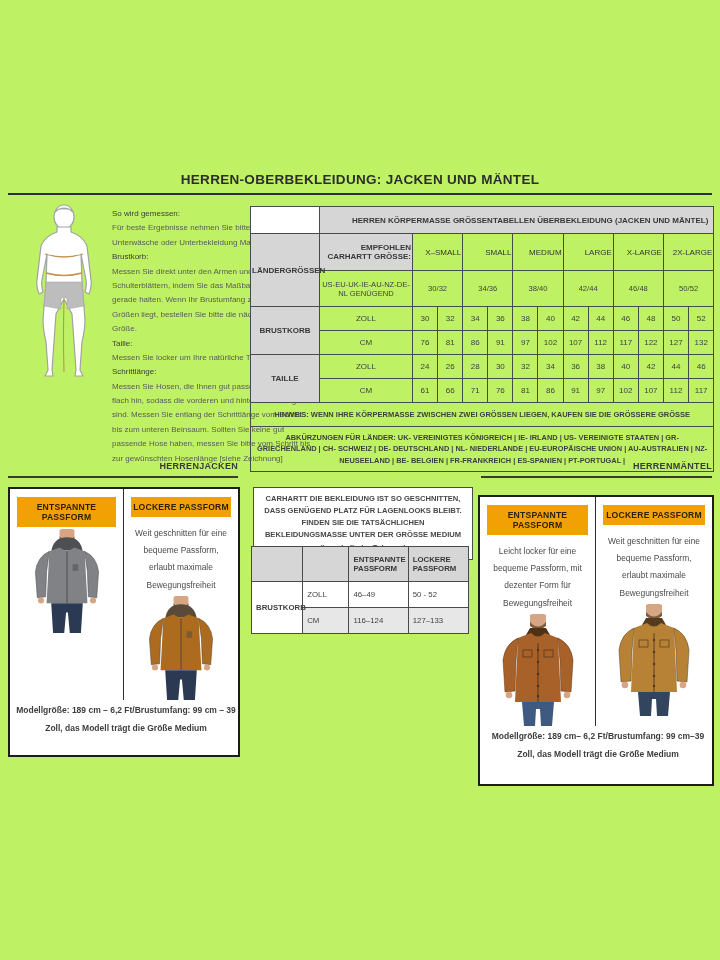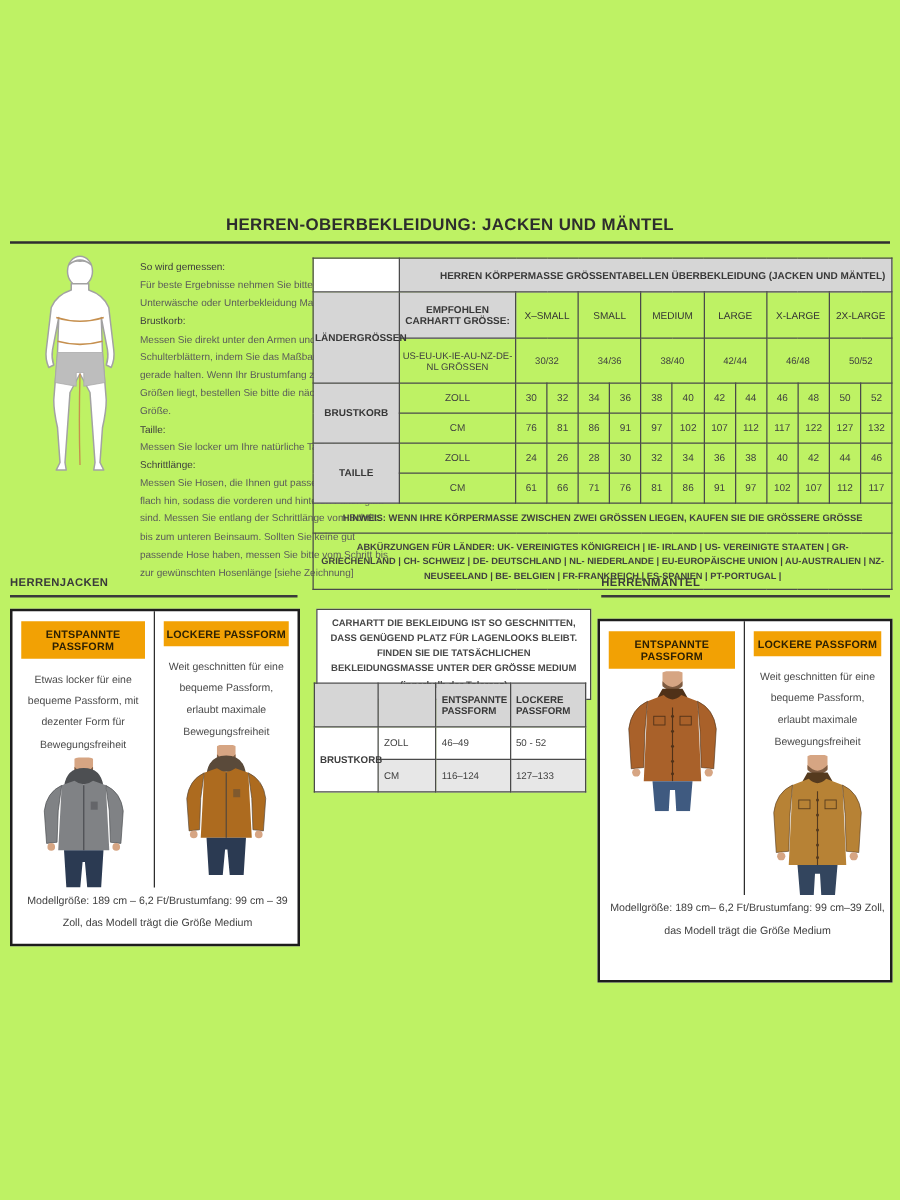--- a/index.html
+++ b/index.html
@@ -16,45 +16,45 @@
   .guide{position:absolute;left:112px;top:207px;width:200px;font-size:8px;line-height:1.8;color:#5a5a5a;}
   .guide .g-label{font-weight:normal;color:#3c3c3c;}
 
   
   .size-table{position:absolute;left:250px;top:206px;width:464px;border-collapse:collapse;table-layout:fixed;}
   .size-table td{border:1px solid #4a4a4a;text-align:center;vertical-align:middle;
                  font-size:7.6px;color:#3f3f3f;padding:1px 1px;}
   .size-table .hdr{background:#d6d6d6;font-weight:bold;color:#383838;}
   .size-table .bold{font-weight:normal;color:#333;}
   .size-table tr.t-title td{height:24px;font-size:8px;padding-left:28px;}
-  .size-table tr.t-sizes td{height:34px;font-size:8px;}
+  .size-table tr.t-sizes td{height:34px;font-size:8px;text-align:right;}
   .size-table tr.t-countries td{height:33px;}
   .size-table tr.t-vals td{height:21px;font-size:8px;}
   .size-table tr.t-note td{height:21px;font-weight:bold;font-size:7.5px;}
   .size-table tr.t-abbr td{height:40px;font-size:7.4px;font-weight:bold;padding:2px 6px;line-height:1.5;}
   .size-table td.blank{background:#fff;}
 
   
-  .sec-heading{position:absolute;text-align:left;font-size:9px;font-weight:bold;color:#3a3a3a;
+  .sec-heading{position:absolute;text-align:right;font-size:9px;font-weight:bold;color:#3a3a3a;
                border-bottom:2px solid #3a3a3a;padding-bottom:5px;letter-spacing:.3px;}
   .sec-heading.jackets{left:8px;top:461px;width:230px;}
   .sec-heading.coats{left:481px;top:461px;width:231px;}
 
   
   .fit-box{position:absolute;border:2px solid #1d1d1d;background:#fff;box-sizing:border-box;}
   .fit-box.jackets{left:8px;top:487px;width:232px;height:270px;}
   .fit-box.coats{left:478px;top:495px;width:236px;height:291px;}
   .fit-cols{display:grid;grid-template-columns:1fr 1fr;}
   .fit-col{padding:8px 7px 0 7px;text-align:center;}
   .fit-col.first{border-right:1px solid #2d2d2d;}
   .fit-badge{background:#F2A104;color:#2e2103;font-weight:bold;font-size:8.6px;
              padding:5px 2px;letter-spacing:.2px;}
   .fit-desc{font-size:8.4px;line-height:2.05;color:#4a4a4a;margin-top:8px;}
   .model-img{display:block;margin:2px auto 0 auto;}
-  .fit-note{text-align:center;font-size:8.5px;font-weight:normal;color:#3d3d3d;
+  .fit-note{text-align:center;font-size:8.5px;font-weight:bold;color:#3d3d3d;
             line-height:2.1;padding:2px 2px 4px 6px;}
 
   
   .layer-note{position:absolute;left:253px;top:487px;width:220px;box-sizing:border-box;
               border:1px solid #4a4a4a;background:#fff;font-size:7.6px;font-weight:bold;
               color:#474747;text-align:center;line-height:1.6;padding:5px 6px;}
   .fit-table{position:absolute;left:251px;top:546px;width:218px;border-collapse:collapse;table-layout:fixed;}
   .fit-table td{border:1px solid #4a4a4a;font-size:7.8px;color:#3f3f3f;
                 padding:2px 4px;text-align:left;vertical-align:middle;}
   .fit-table .hdr{background:#d6d6d6;font-weight:bold;color:#383838;}
@@ -146,21 +146,21 @@
       <td class="hdr" rowspan="2">LÄNDERGRÖSSEN</td>
       <td class="hdr">EMPFOHLEN CARHARTT GRÖSSE:</td>
       <td class="bold" colspan="2">X–SMALL</td>
       <td class="bold" colspan="2">SMALL</td>
       <td class="bold" colspan="2">MEDIUM</td>
       <td class="bold" colspan="2">LARGE</td>
       <td class="bold" colspan="2">X-LARGE</td>
       <td class="bold" colspan="2">2X-LARGE</td>
     </tr>
     <tr class="t-countries">
-      <td>US-EU-UK-IE-AU-NZ-DE-NL GRÖSSEN</td>
+      <td>US-EU-UK-IE-AU-NZ-DE-NL GENÜGEND</td>
       <td colspan="2">30/32</td>
       <td colspan="2">34/36</td>
       <td colspan="2">38/40</td>
       <td colspan="2">42/44</td>
       <td colspan="2">46/48</td>
       <td colspan="2">50/52</td>
     </tr>
     <tr class="t-vals">
       <td class="hdr" rowspan="2">BRUSTKORB</td>
       <td>ZOLL</td>
@@ -232,21 +232,20 @@
   </tbody>
     </table>
 
   <div class="sec-heading jackets">HERRENJACKEN</div>
   <div class="sec-heading coats">HERRENMÄNTEL</div>
 
   <div class="fit-box jackets">
     <div class="fit-cols">
       <div class="fit-col first">
         <div class="fit-badge">ENTSPANNTE PASSFORM</div>
-        <div class="fit-desc">Etwas locker für eine bequeme Passform, mit dezenter Form für Bewegungsfreiheit</div>
         <svg class="model-img" viewBox="0 0 100 112" width="96" height="104" style="--skin:#d6a583;--beard:#7d5b41;--hood:#4d4f52;--jacket:#808285;--jeans:#2b3a52">
           <use href="#m-hooded"></use>
         </svg>
       </div>
       <div class="fit-col">
         <div class="fit-badge">LOCKERE PASSFORM</div>
         <div class="fit-desc">Weit geschnitten für eine bequeme Passform, erlaubt maximale Bewegungsfreiheit</div>
         <svg class="model-img" viewBox="0 0 100 112" width="96" height="104" style="--skin:#d6a583;--beard:#7d5b41;--hood:#5a4a3a;--jacket:#AD6B1F;--jeans:#2b3a52">
           <use href="#m-hooded"></use>
         </svg>
@@ -282,20 +281,21 @@
       <td>116–124</td>
       <td>127–133</td>
     </tr>
   </tbody>
     </table>
 
   <div class="fit-box coats">
     <div class="fit-cols">
       <div class="fit-col first">
         <div class="fit-badge">ENTSPANNTE PASSFORM</div>
+        <div class="fit-desc">Leicht locker für eine bequeme Passform, mit dezenter Form für Bewegungsfreiheit</div>
         <svg class="model-img" viewBox="0 0 100 112" width="100" height="112" style="--skin:#d6a583;--beard:#7d5b41;--collar:#4f3118;--jacket:#A9612A;--jeans:#3f5a80">
           <use href="#m-coat"></use>
         </svg>
       </div>
       <div class="fit-col">
         <div class="fit-badge">LOCKERE PASSFORM</div>
         <div class="fit-desc">Weit geschnitten für eine bequeme Passform, erlaubt maximale Bewegungsfreiheit</div>
         <svg class="model-img" viewBox="0 0 100 112" width="100" height="112" style="--skin:#d6a583;--beard:#7d5b41;--collar:#553a1e;--jacket:#B78235;--jeans:#33455e">
           <use href="#m-coat"></use>
         </svg>

